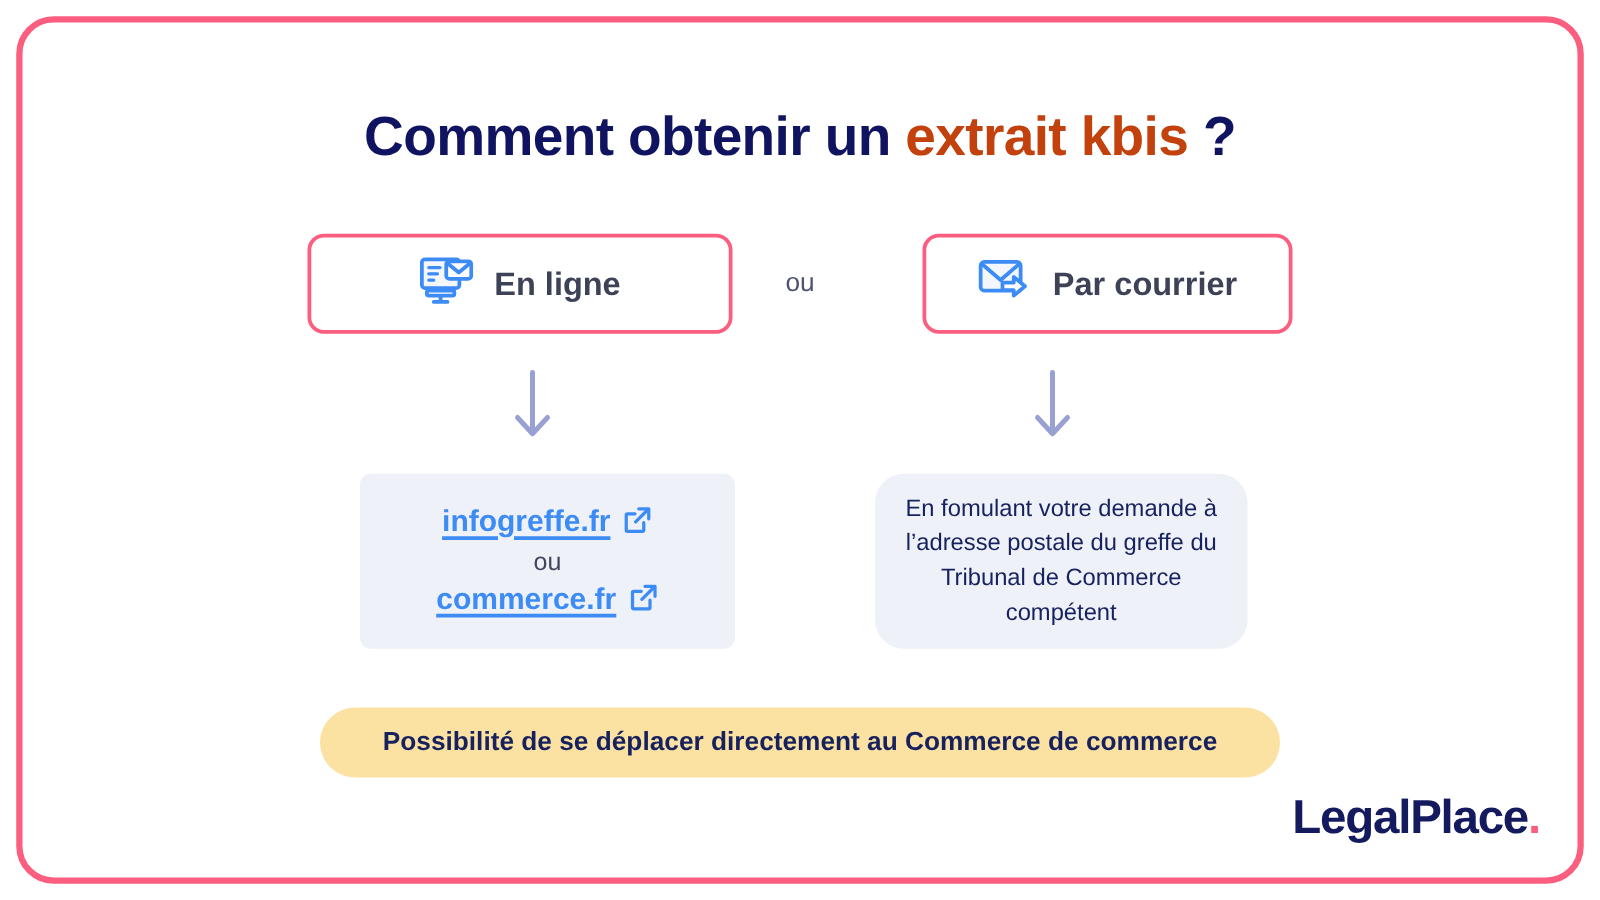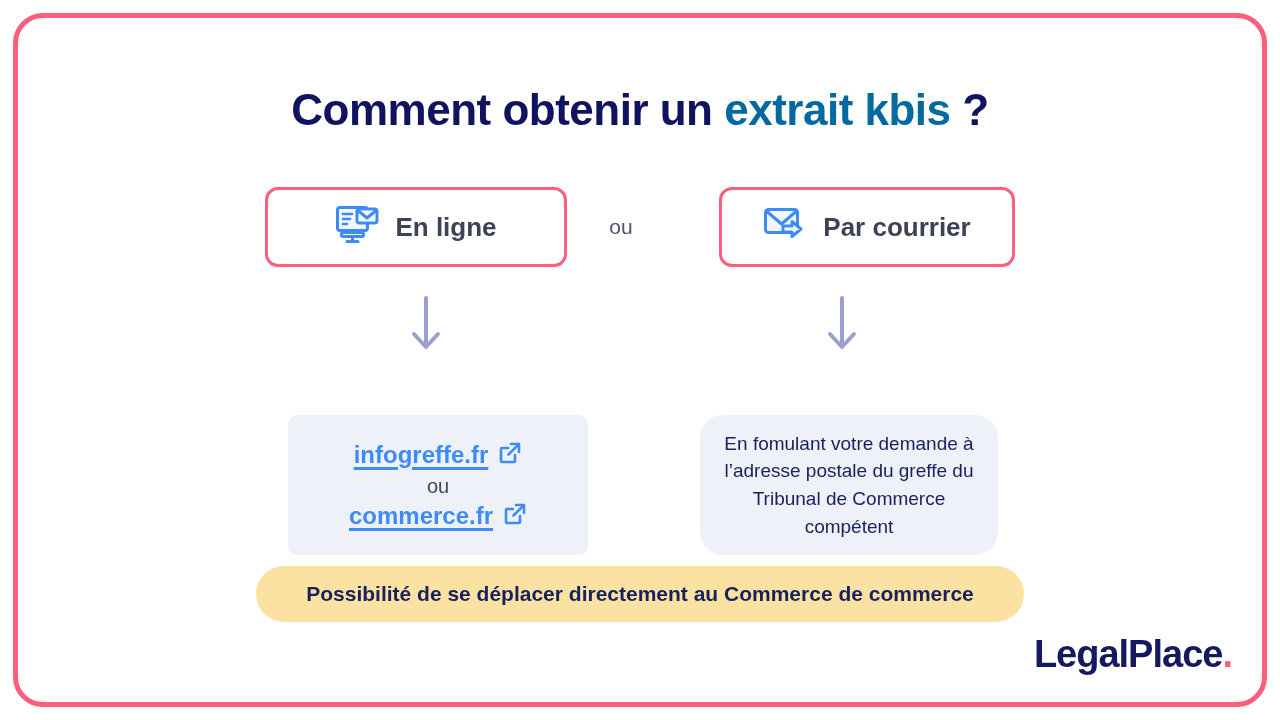--- a/index.html
+++ b/index.html
@@ -33,21 +33,21 @@
     left: 0;
     top: 67px;
     width: 1244px;
     text-align: center;
     font-size: 44px;
     font-weight: bold;
     color: #101460;
     letter-spacing: -0.5px;
     white-space: nowrap;
   }
-  #title .accent { color: #0369a1; margin-top: 16px; }
+  #title .accent { color: #c2410c; margin-top: 16px; }
 
   
   #option-row {
     position: absolute;
     left: 0;
     top: 164px;
     width: 1244px;
     height: 90px;
     display: flex;
     align-items: center;
@@ -59,21 +59,21 @@
     height: 80px;
     border: 3px solid #fb5e7e;
     border-radius: 13px;
     background: #ffffff;
     display: flex;
     align-items: center;
     justify-content: center;
     gap: 16px;
     padding: 0 26px;
   }
-  #option-online { width: 302px; }
+  #option-online { width: 340px; }
   #option-mail   { width: 296px; margin-left: 44px; }
   .option-label {
     font-size: 26px;
     font-weight: bold;
     color: #3d4257;
     white-space: nowrap;
   }
   .option-sep {
     font-size: 21px;
     color: #4d5370;
@@ -106,21 +106,20 @@
     position: absolute;
     top: 0;
     box-sizing: border-box;
     height: 140px;
     background: #eef1f7;
     border-radius: 9px;
     display: flex;
     flex-direction: column;
     align-items: center;
     justify-content: center;
-    margin-top: 36px;
   }
   #result-online { left: 270px; width: 300px; }
   #result-mail   { left: 682px; width: 298px; border-radius: 23px; }
 
   .link-row {
     display: flex;
     align-items: center;
     justify-content: center;
     gap: 10px;
   }

